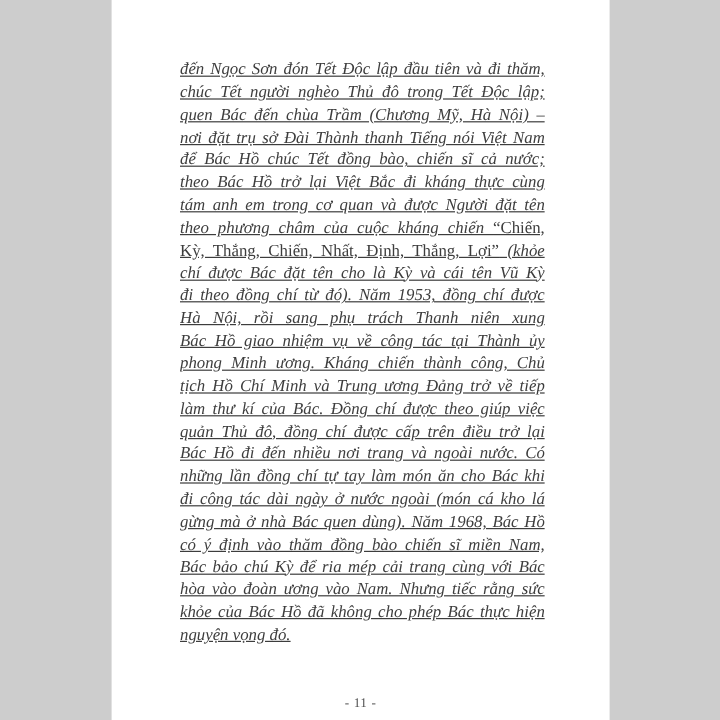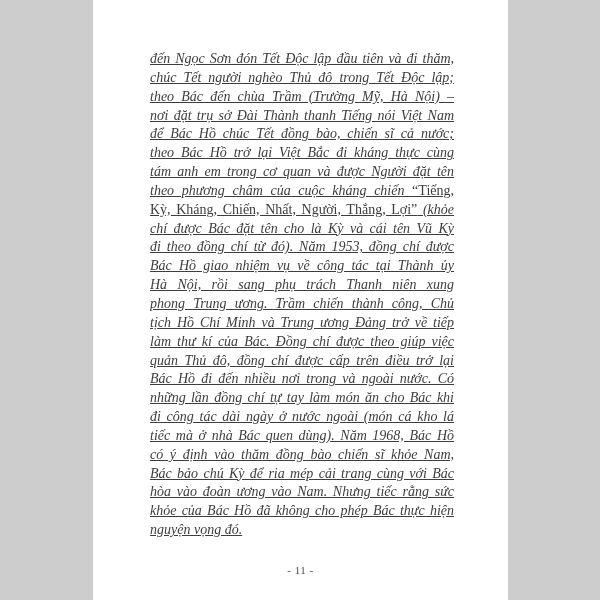--- a/index.html
+++ b/index.html
@@ -46,54 +46,54 @@
   .seg-roman {
     font-style: normal;
   }
   .seg-italic {
     font-style: italic;
   }
   .page-number {
     position: absolute;
     left: 0;
     right: 0;
-    top: 564px;
+    top: 580px;
     text-align: center;
     font-style: normal;
     font-size: 11px;
     letter-spacing: 0.5px;
     color: #4f4f4f;
   }
 </style>
 </head>
 <body>
 
 <div class="paper">
   <div class="text-block" id="text-block">
       <div class="line"><span class="seg-italic">đến Ngọc Sơn đón Tết Độc lập đầu tiên và đi thăm,</span></div>
       <div class="line"><span class="seg-italic">chúc Tết người nghèo Thủ đô trong Tết Độc lập;</span></div>
-      <div class="line"><span class="seg-italic">theo Bác đến chùa Trầm (Trường Mỹ, Hà Nội) –</span></div>
+      <div class="line"><span class="seg-italic">quen Bác đến chùa Trầm (Chương Mỹ, Hà Nội) –</span></div>
       <div class="line"><span class="seg-italic">nơi đặt trụ sở Đài Thành thanh Tiếng nói Việt Nam</span></div>
       <div class="line"><span class="seg-italic">để Bác Hồ chúc Tết đồng bào, chiến sĩ cả nước;</span></div>
       <div class="line"><span class="seg-italic">theo Bác Hồ trở lại Việt Bắc đi kháng thực cùng</span></div>
       <div class="line"><span class="seg-italic">tám anh em trong cơ quan và được Người đặt tên</span></div>
-      <div class="line"><span class="seg-italic">theo phương châm của cuộc kháng chiến </span><span class="seg-roman">“Tiếng,</span></div>
-      <div class="line"><span class="seg-roman">Kỳ, Kháng, Chiến, Nhất, Người, Thắng, Lợi”</span><span class="seg-italic"> (khỏe</span></div>
+      <div class="line"><span class="seg-italic">theo phương châm của cuộc kháng chiến </span><span class="seg-roman">“Chiến,</span></div>
+      <div class="line"><span class="seg-roman">Kỳ, Thắng, Chiến, Nhất, Định, Thắng, Lợi”</span><span class="seg-italic"> (khỏe</span></div>
       <div class="line"><span class="seg-italic">chí được Bác đặt tên cho là Kỳ và cái tên Vũ Kỳ</span></div>
       <div class="line"><span class="seg-italic">đi theo đồng chí từ đó). Năm 1953, đồng chí được</span></div>
+      <div class="line"><span class="seg-italic">Hà Nội, rồi sang phụ trách Thanh niên xung</span></div>
       <div class="line"><span class="seg-italic">Bác Hồ giao nhiệm vụ về công tác tại Thành ủy</span></div>
-      <div class="line"><span class="seg-italic">Hà Nội, rồi sang phụ trách Thanh niên xung</span></div>
-      <div class="line"><span class="seg-italic">phong Trung ương. Trầm chiến thành công, Chủ</span></div>
+      <div class="line"><span class="seg-italic">phong Minh ương. Kháng chiến thành công, Chủ</span></div>
       <div class="line"><span class="seg-italic">tịch Hồ Chí Minh và Trung ương Đảng trở về tiếp</span></div>
       <div class="line"><span class="seg-italic">làm thư kí của Bác. Đồng chí được theo giúp việc</span></div>
       <div class="line"><span class="seg-italic">quản Thủ đô, đồng chí được cấp trên điều trở lại</span></div>
-      <div class="line"><span class="seg-italic">Bác Hồ đi đến nhiều nơi trong và ngoài nước. Có</span></div>
+      <div class="line"><span class="seg-italic">Bác Hồ đi đến nhiều nơi trang và ngoài nước. Có</span></div>
       <div class="line"><span class="seg-italic">những lần đồng chí tự tay làm món ăn cho Bác khi</span></div>
       <div class="line"><span class="seg-italic">đi công tác dài ngày ở nước ngoài (món cá kho lá</span></div>
-      <div class="line"><span class="seg-italic">tiếc mà ở nhà Bác quen dùng). Năm 1968, Bác Hồ</span></div>
-      <div class="line"><span class="seg-italic">có ý định vào thăm đồng bào chiến sĩ khỏe Nam,</span></div>
+      <div class="line"><span class="seg-italic">gừng mà ở nhà Bác quen dùng). Năm 1968, Bác Hồ</span></div>
+      <div class="line"><span class="seg-italic">có ý định vào thăm đồng bào chiến sĩ miền Nam,</span></div>
       <div class="line"><span class="seg-italic">Bác bảo chú Kỳ để ria mép cải trang cùng với Bác</span></div>
       <div class="line"><span class="seg-italic">hòa vào đoàn ương vào Nam. Nhưng tiếc rằng sức</span></div>
       <div class="line"><span class="seg-italic">khỏe của Bác Hồ đã không cho phép Bác thực hiện</span></div>
       <div class="line last"><span class="seg-italic">nguyện vọng đó.</span></div>
     </div>
   <div class="page-number">- 11 -</div>
 </div>
 
 </body></html>

